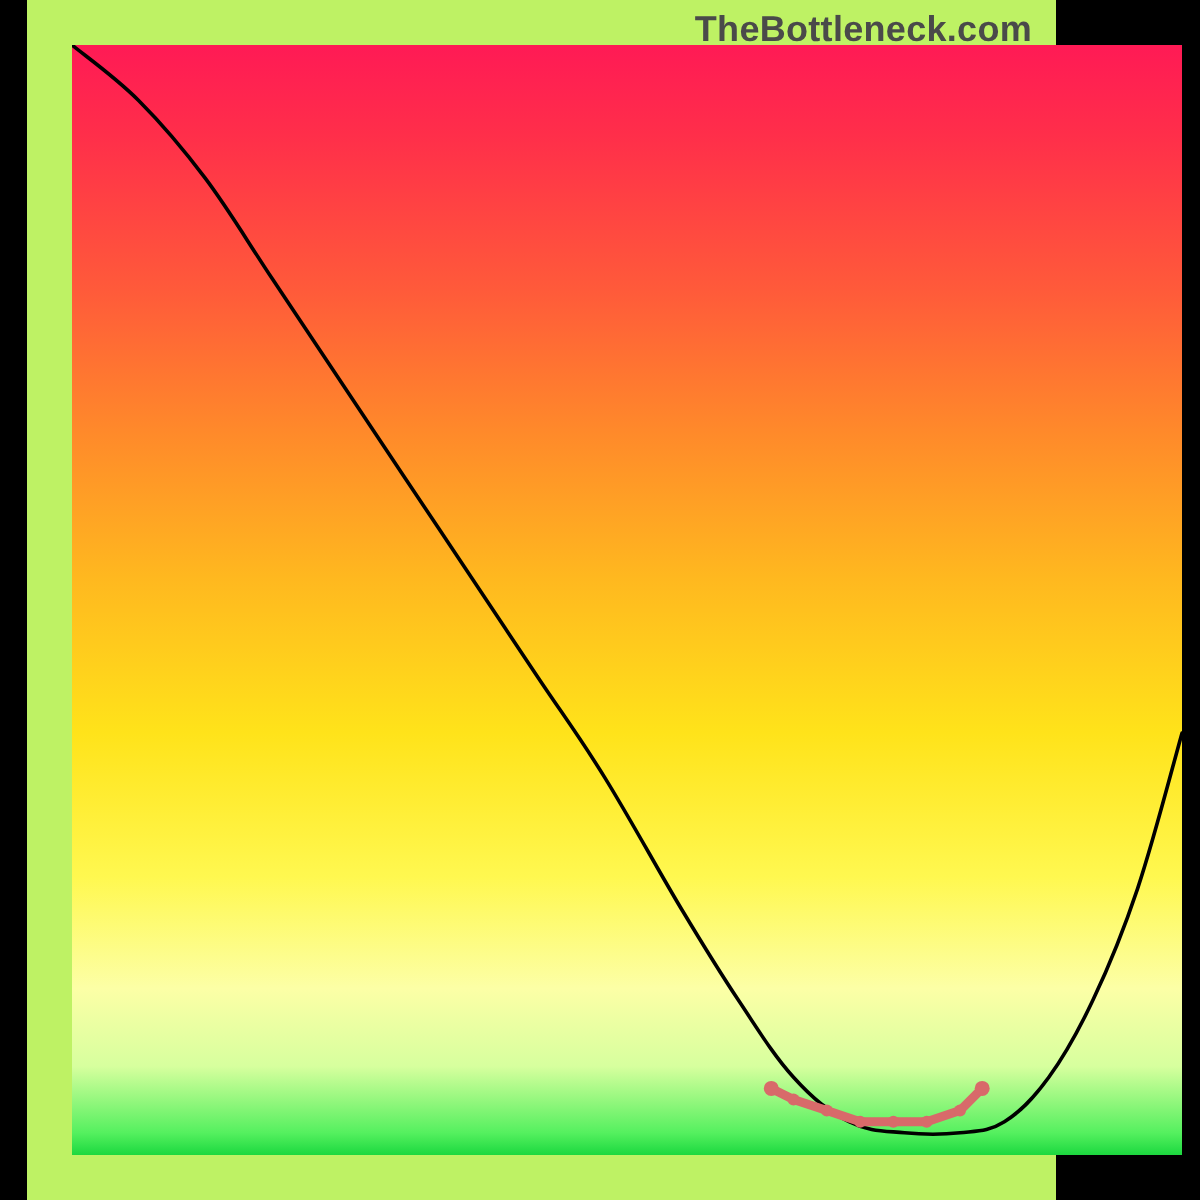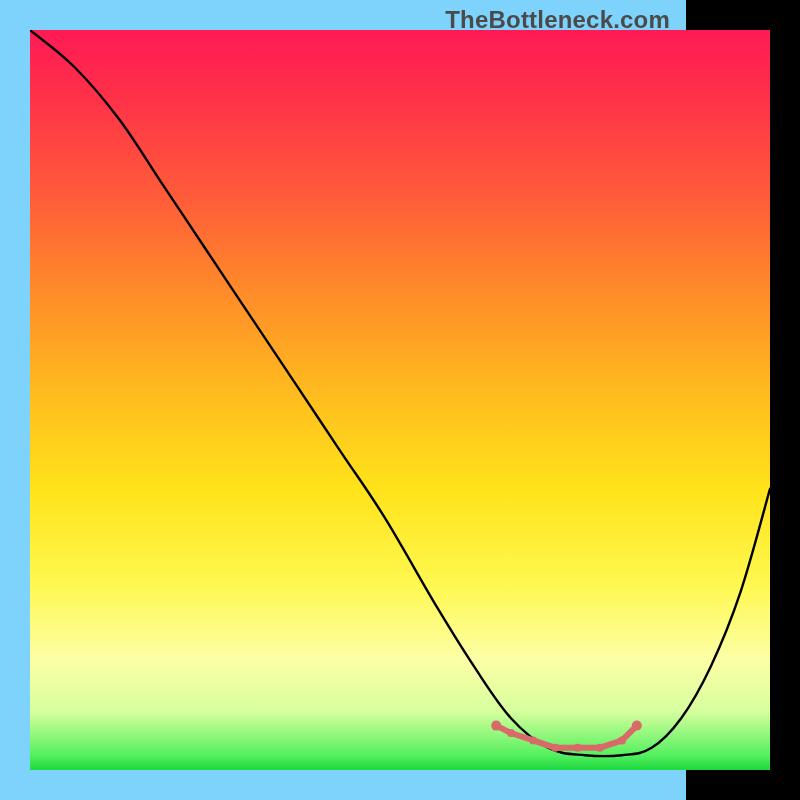--- a/index.html
+++ b/index.html
@@ -8,21 +8,22 @@
     width: 800px;
     height: 800px;
     background: #000;
     overflow: hidden;
     font-family: Arial, Helvetica, sans-serif;
   }
   .outer {
     width: 686px;
     height: 800px;
     position: relative;
-    background: #7dd3fc;
+    background: #bef264;
+    margin-left: 18px;
   }
   .watermark {
     position: absolute;
     top: 6px;
     right: 16px;
     color: #4a4a4a;
     font-size: 24px;
     font-weight: bold;
     letter-spacing: 0.2px;
     z-index: 10;

